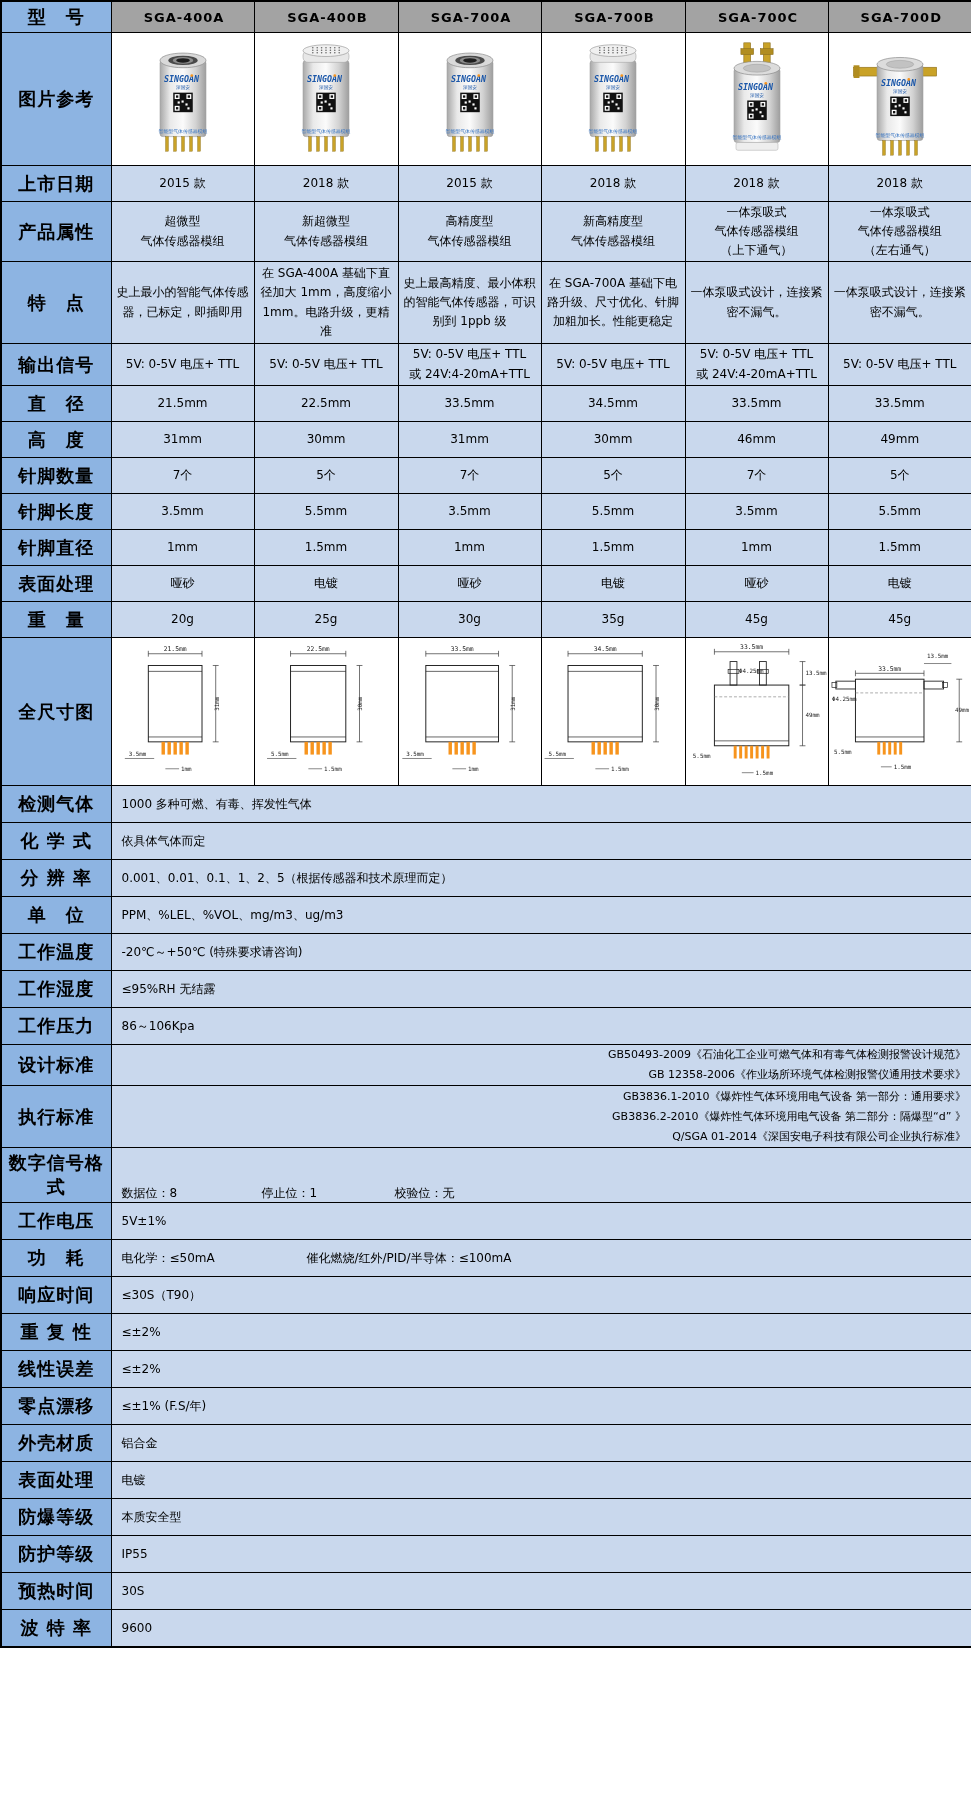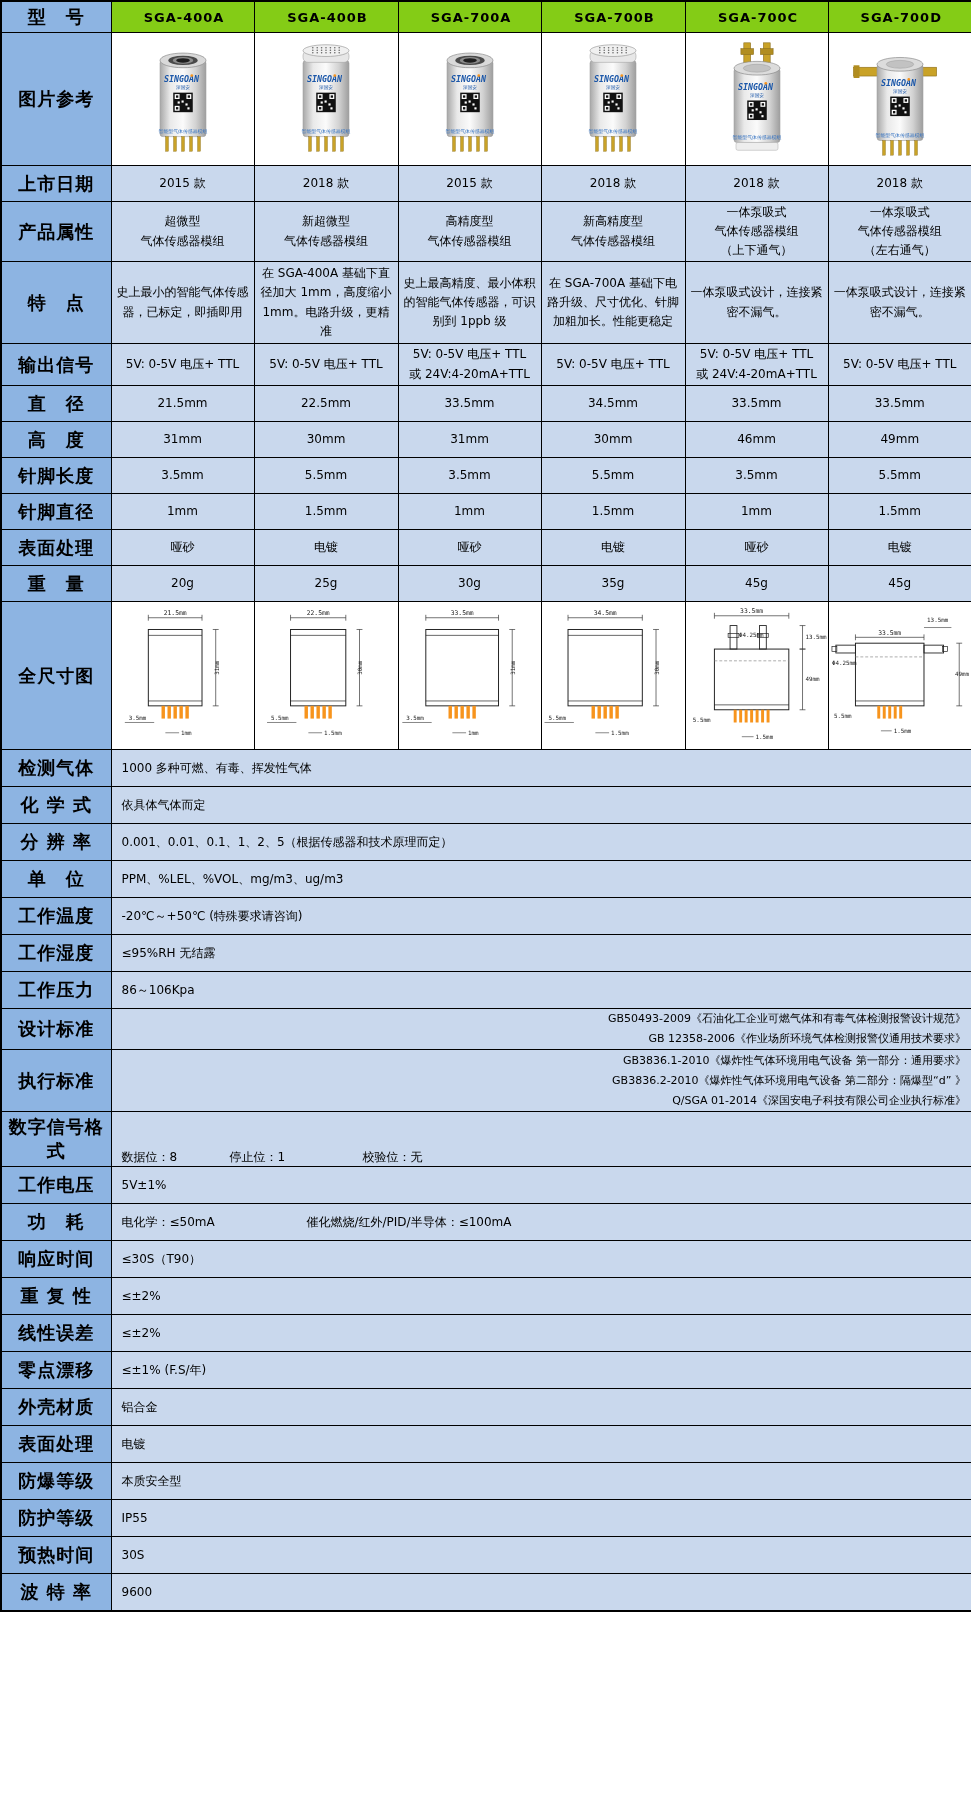--- a/index.html
+++ b/index.html
@@ -2,21 +2,21 @@
 <html><head>
 <meta charset="utf-8">
 <style>
   html,body{margin:0;padding:0;background:#fff;}
   .page{width:971px;font-family:"DejaVu Sans","Liberation Sans",sans-serif;}
   table{border-collapse:collapse;width:971px;table-layout:fixed;border:2px solid #000;}
   td{border:1px solid #000;padding:0 5px;font-size:12px;color:#000;
      text-align:center;vertical-align:middle;overflow:hidden;}
   td.lbl{background:#8DB4E2;font-weight:bold;font-size:18px;letter-spacing:1px;}
   td.val{background:#C9D8ED;white-space:pre-line;line-height:1.6;}
-  td.model{background:#84cc16;font-weight:bold;font-size:13px;letter-spacing:1px;padding-left:8px;}
+  td.model{background:#a3a3a3;font-weight:bold;font-size:13px;letter-spacing:1px;padding-left:8px;}
   td.white{background:#fff;padding:1px;}
   td.full{background:#C9D8ED;text-align:left;padding-left:10px;white-space:pre-line;line-height:1.5;}
   td.full .ln{text-align:right;font-size:11px;line-height:20px;}
   td.full .seg{display:inline-block;text-align:left;}
   tr.h33 td{height:30px} tr.h38 td{height:35px} tr.h39 td{height:36px}
   tr.h40 td{height:38px} tr.h44 td{height:41px} tr.h62 td{height:59px}
   tr.h64 td{height:61px} tr.h84 td{height:81px} tr.h133 td{height:130px}
   tr.h148 td{height:145px}
   svg{display:block;margin:0 auto;}
   svg text{font-family:"DejaVu Sans Mono","DejaVu Sans",monospace;}
@@ -371,20 +371,29 @@
         <tr class="h38">
           <td class="lbl">高　度</td>
           <td class="val">31mm</td>
           <td class="val">30mm</td>
           <td class="val">31mm</td>
           <td class="val">30mm</td>
           <td class="val">46mm</td>
           <td class="val">49mm</td>
         </tr>
         <tr class="h38">
+          <td class="lbl">针脚数量</td>
+          <td class="val">7个</td>
+          <td class="val">5个</td>
+          <td class="val">7个</td>
+          <td class="val">5个</td>
+          <td class="val">7个</td>
+          <td class="val">5个</td>
+        </tr>
+        <tr class="h38">
           <td class="lbl">针脚长度</td>
           <td class="val">3.5mm</td>
           <td class="val">5.5mm</td>
           <td class="val">3.5mm</td>
           <td class="val">5.5mm</td>
           <td class="val">3.5mm</td>
           <td class="val">5.5mm</td>
         </tr>
         <tr class="h38">
           <td class="lbl">针脚直径</td>
@@ -607,21 +616,21 @@
         <tr class="h40">
           <td class="lbl">设计标准</td>
           <td class="full" colspan="6"><div class="ln">GB50493-2009《石油化工企业可燃气体和有毒气体检测报警设计规范》</div><div class="ln">GB 12358-2006《作业场所环境气体检测报警仪通用技术要求》</div></td>
         </tr>
         <tr class="h64">
           <td class="lbl">执行标准</td>
           <td class="full" colspan="6"><div class="ln">GB3836.1-2010《爆炸性气体环境用电气设备 第一部分：通用要求》</div><div class="ln">GB3836.2-2010《爆炸性气体环境用电气设备 第二部分：隔爆型“d”  》</div><div class="ln">Q/SGA 01-2014《深国安电子科技有限公司企业执行标准》</div></td>
         </tr>
         <tr class="h39">
           <td class="lbl">数字信号格式</td>
-          <td class="full" colspan="6"><span class="seg" style="width: 108px;">数据位：8</span><span class="seg" style="width: 133px; margin-top: 36px;">停止位：1</span><span class="seg">校验位：无</span></td>
+          <td class="full" colspan="6"><span class="seg" style="width: 140px;">数据位：8</span><span class="seg" style="width: 133px; margin-top: 36px;">停止位：1</span><span class="seg">校验位：无</span></td>
         </tr>
         <tr class="h39">
           <td class="lbl">工作电压</td>
           <td class="full" colspan="6">5V±1%</td>
         </tr>
         <tr class="h39">
           <td class="lbl">功　耗</td>
           <td class="full" colspan="6"><span class="seg" style="width: 185px;">电化学：≤50mA</span><span class="seg">催化燃烧/红外/PID/半导体：≤100mA</span></td>
         </tr>
         <tr class="h39">

